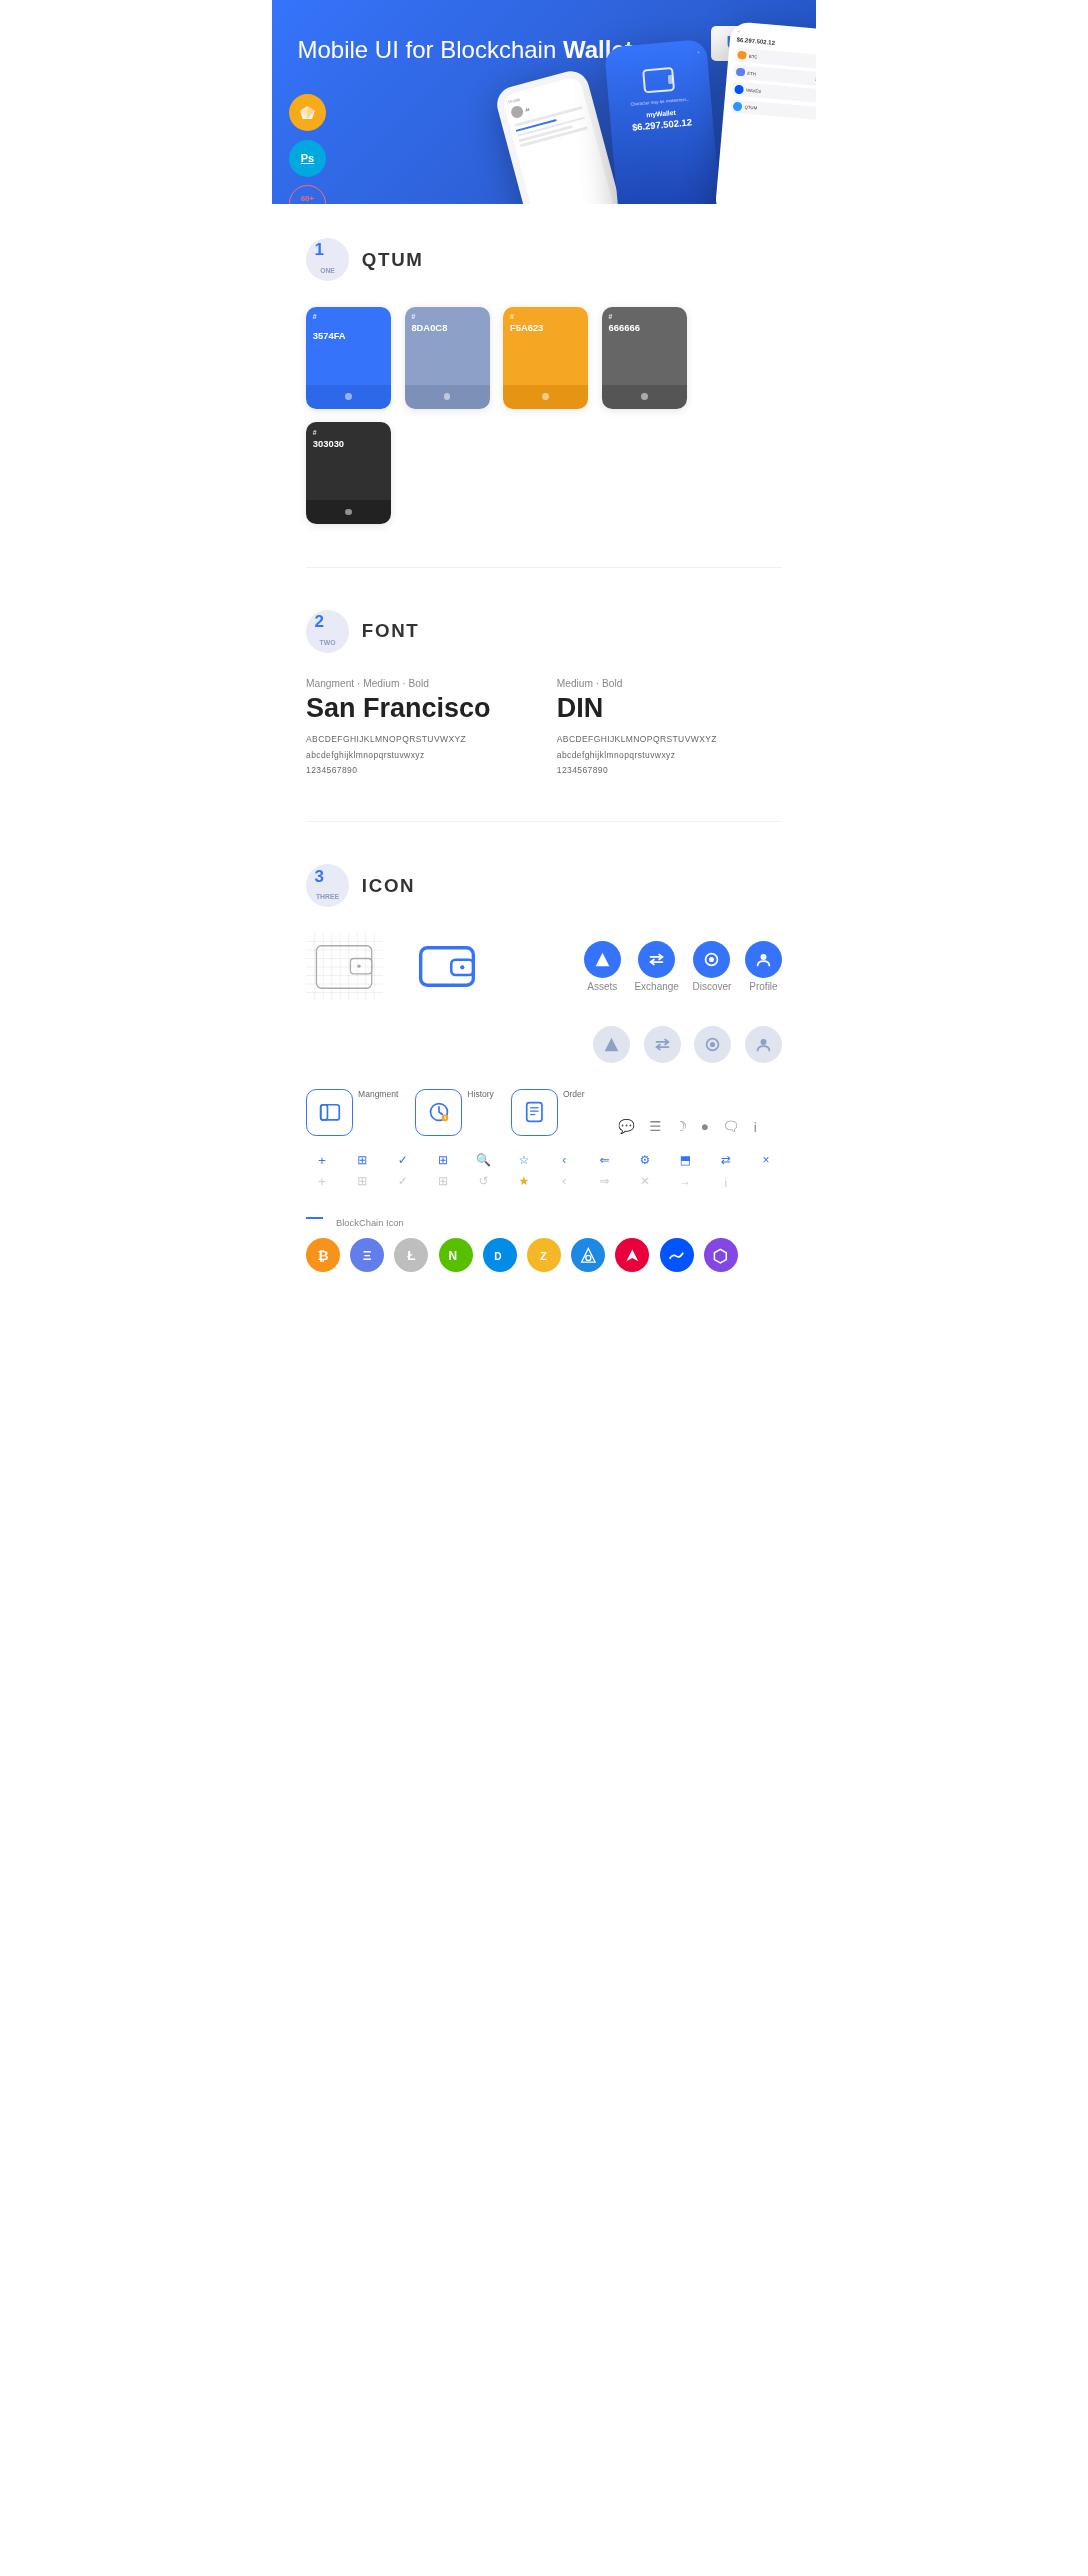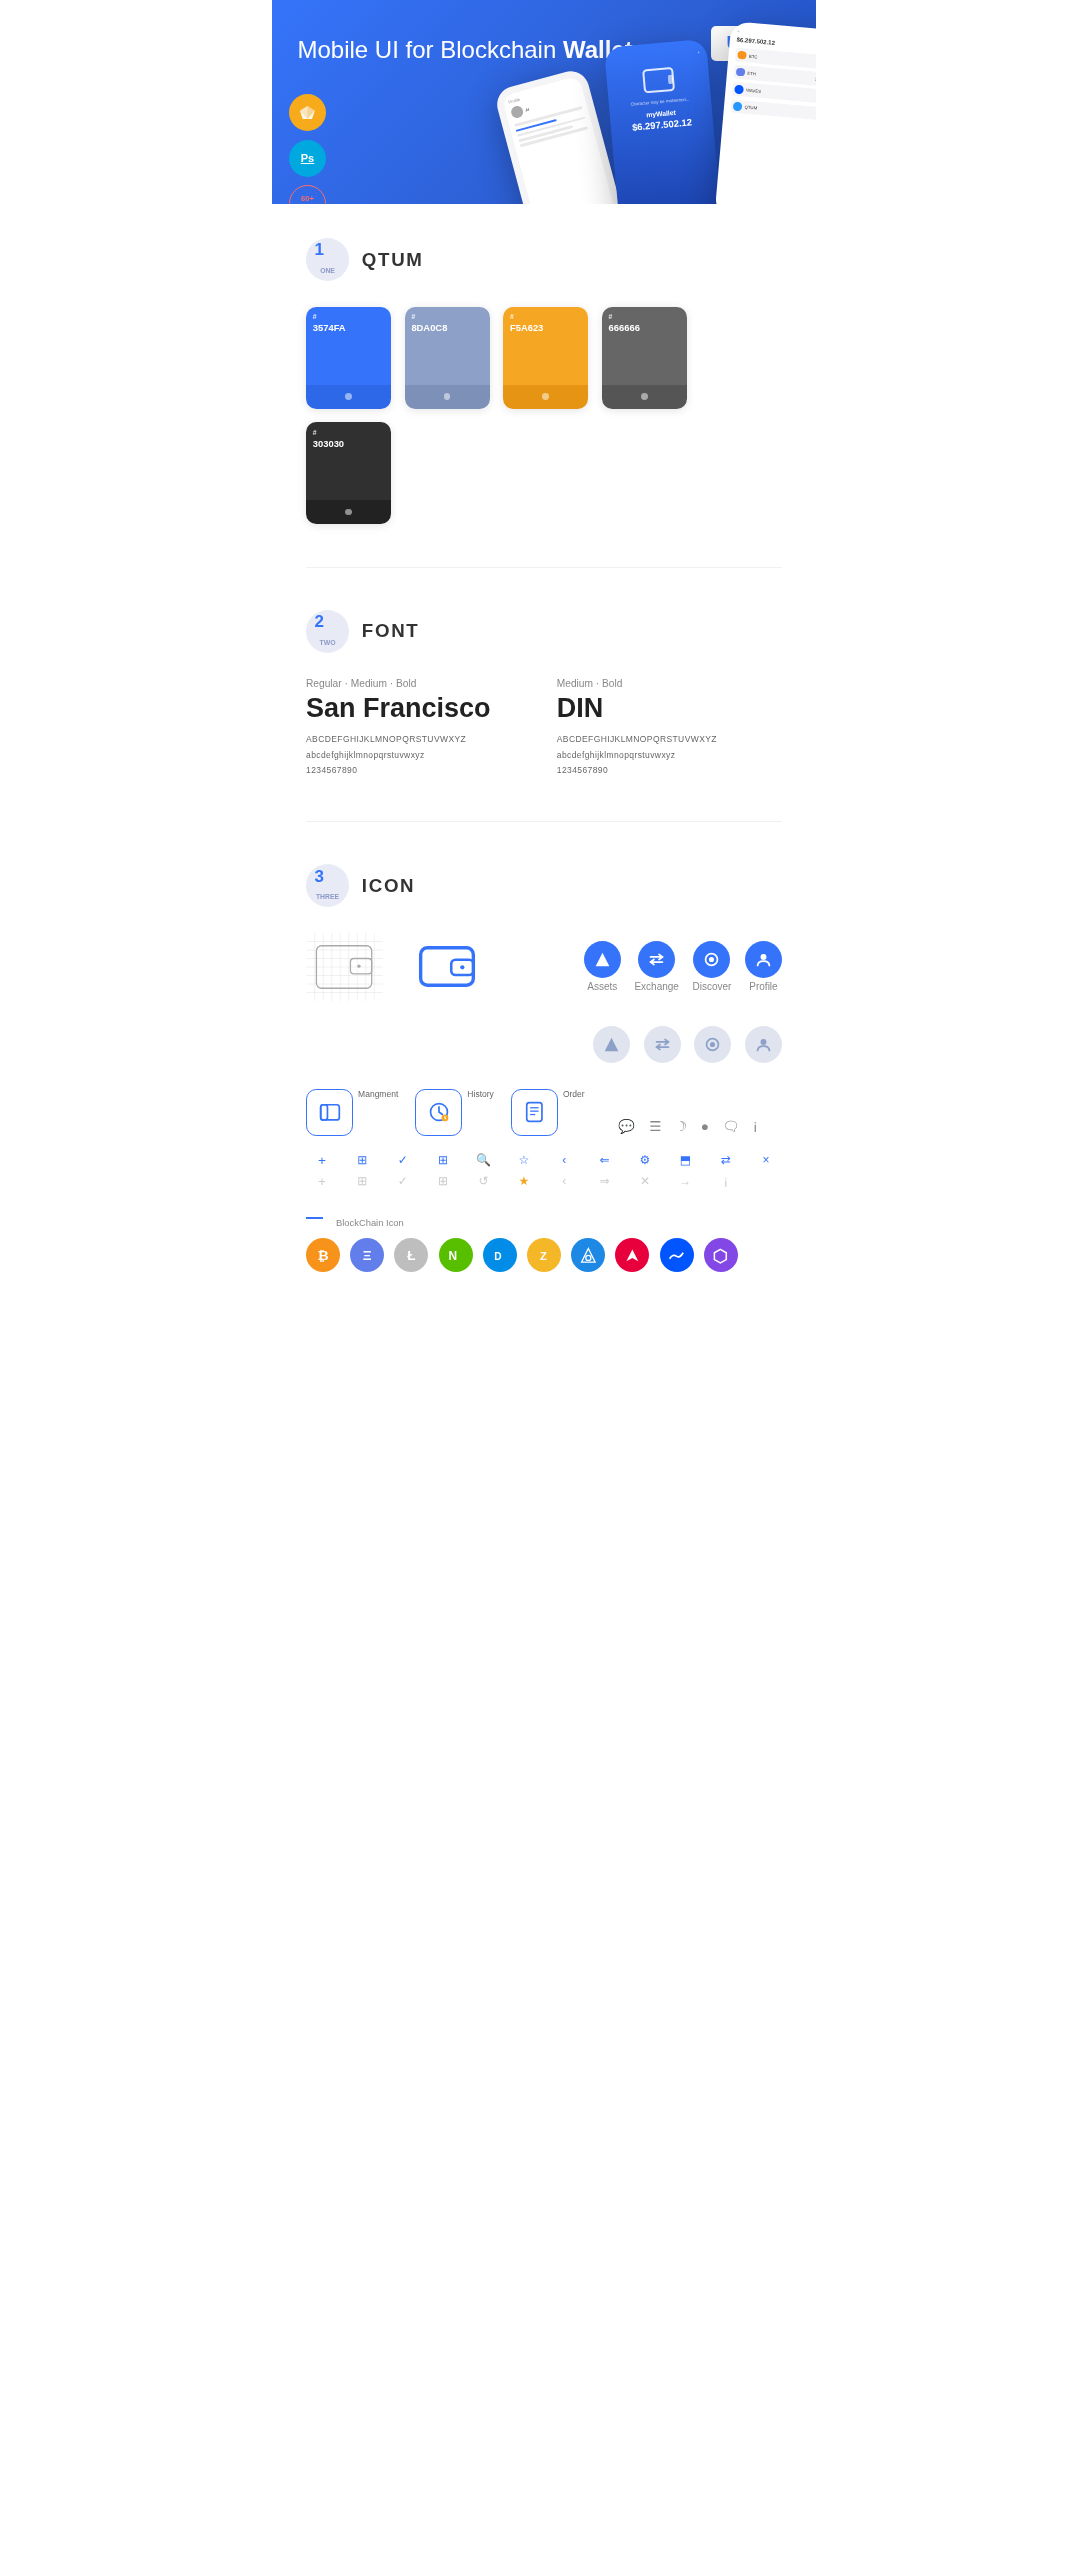--- a/index.html
+++ b/index.html
@@ -395,21 +395,21 @@
   <div class="section-header">
     <div class="section-num">
       <span class="num-big">1</span>
       <span class="num-word">ONE</span>
     </div>
     <h2 class="section-title">QTUM</h2>
   </div>
 
   <div class="color-swatches">
     <div class="swatch">
-      <div class="swatch-top" style="background:#3574FA;">
+      <div class="swatch-top" style="background:#3574FA;gap:8px;">
         <span class="swatch-hash">#</span>
         <span class="swatch-hex">3574FA</span>
       </div>
       <div class="swatch-bottom" style="background:#2d68e8;">
           <div class="swatch-dot"></div>
         </div>
     </div>
     <div class="swatch">
       <div class="swatch-top" style="background:#8DA0C8;">
         <span class="swatch-hash">#</span>
@@ -455,21 +455,21 @@
   <div class="section-header">
     <div class="section-num">
       <span class="num-big">2</span>
       <span class="num-word">TWO</span>
     </div>
     <h2 class="section-title">FONT</h2>
   </div>
 
   <div class="font-grid">
     <div>
-      <div class="font-style-label">Regular · Medium · Bold</div>
+      <div class="font-style-label">Mangment · Medium · Bold</div>
       <div class="font-name-large">San Francisco</div>
       <div class="font-chars">ABCDEFGHIJKLMNOPQRSTUVWXYZ</div>
       <div class="font-chars">abcdefghijklmnopqrstuvwxyz</div>
       <div class="font-chars">1234567890</div>
     </div>
     <div>
       <div class="font-style-label">Medium · Bold</div>
       <div class="font-name-large font-name-din">DIN</div>
       <div class="font-chars">ABCDEFGHIJKLMNOPQRSTUVWXYZ</div>
       <div class="font-chars">abcdefghijklmnopqrstuvwxyz</div>

